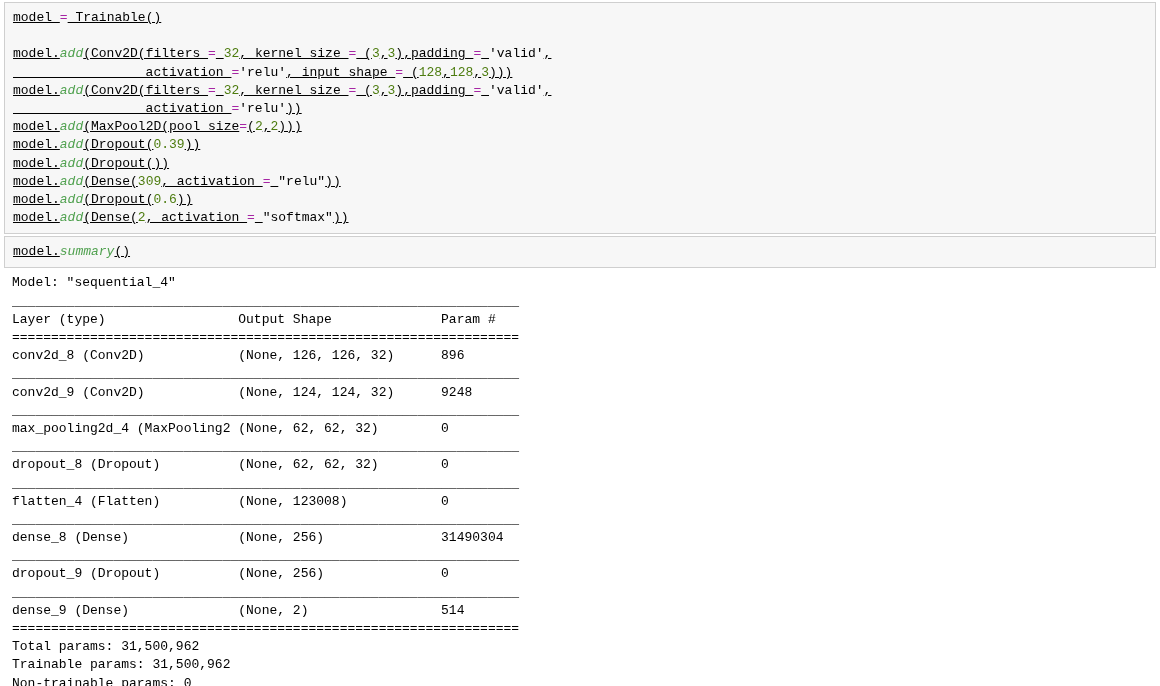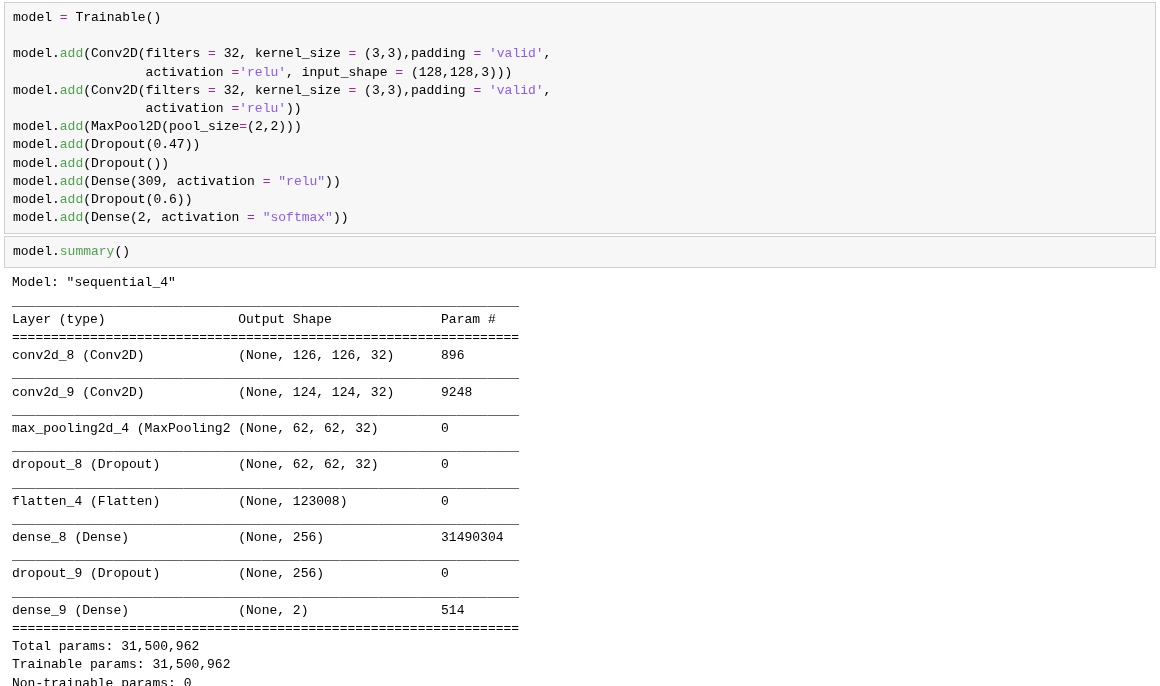--- a/index.html
+++ b/index.html
@@ -19,37 +19,37 @@
     white-space: pre;
     overflow-x: auto;
   }
   .cell-output {
     background: #fff;
     padding: 4px 8px 8px 8px;
     margin: 0 4px;
     white-space: pre;
     color: #000;
   }
-  .tk-plain { color: #000; }
+  .tk-plain { color: #000; text-decoration: underline; }
   .tk-op    { color: #a626a4; }   
-  .tk-green { color: #50a14f; }   
-  .tk-num   { color: #000000; }   
-  .tk-str   { color: #8b5cf6; text-align: center; }   
+  .tk-green { color: #50a14f; font-style: italic; }   
+  .tk-num   { color: #4d7c0f; }   
+  .tk-str   { color: #000000; text-align: center; }   
 </style>
 </head>
 <body>
 
 <div class="cell-input" id="cell1"><span class="tk-plain">model </span><span class="tk-op">=</span><span class="tk-plain"> Trainable()</span>
 <span class="tk-plain"></span>
 <span class="tk-plain">model.</span><span class="tk-green">add</span><span class="tk-plain">(Conv2D(filters </span><span class="tk-op">=</span><span class="tk-plain"> </span><span class="tk-num">32</span><span class="tk-plain">, kernel_size </span><span class="tk-op">=</span><span class="tk-plain"> (</span><span class="tk-num">3</span><span class="tk-plain">,</span><span class="tk-num">3</span><span class="tk-plain">),padding </span><span class="tk-op">=</span><span class="tk-plain"> </span><span class="tk-str">'valid'</span><span class="tk-plain">,</span>
 <span class="tk-plain">                 activation </span><span class="tk-op">=</span><span class="tk-str">'relu'</span><span class="tk-plain">, input_shape </span><span class="tk-op">=</span><span class="tk-plain"> (</span><span class="tk-num">128</span><span class="tk-plain">,</span><span class="tk-num">128</span><span class="tk-plain">,</span><span class="tk-num">3</span><span class="tk-plain">)))</span>
 <span class="tk-plain">model.</span><span class="tk-green">add</span><span class="tk-plain">(Conv2D(filters </span><span class="tk-op">=</span><span class="tk-plain"> </span><span class="tk-num">32</span><span class="tk-plain">, kernel_size </span><span class="tk-op">=</span><span class="tk-plain"> (</span><span class="tk-num">3</span><span class="tk-plain">,</span><span class="tk-num">3</span><span class="tk-plain">),padding </span><span class="tk-op">=</span><span class="tk-plain"> </span><span class="tk-str">'valid'</span><span class="tk-plain">,</span>
 <span class="tk-plain">                 activation </span><span class="tk-op">=</span><span class="tk-str">'relu'</span><span class="tk-plain">))</span>
 <span class="tk-plain">model.</span><span class="tk-green">add</span><span class="tk-plain">(MaxPool2D(pool_size</span><span class="tk-op">=</span><span class="tk-plain">(</span><span class="tk-num">2</span><span class="tk-plain">,</span><span class="tk-num">2</span><span class="tk-plain">)))</span>
-<span class="tk-plain">model.</span><span class="tk-green">add</span><span class="tk-plain">(Dropout(</span><span class="tk-num">0.47</span><span class="tk-plain">))</span>
+<span class="tk-plain">model.</span><span class="tk-green">add</span><span class="tk-plain">(Dropout(</span><span class="tk-num">0.39</span><span class="tk-plain">))</span>
 <span class="tk-plain">model.</span><span class="tk-green">add</span><span class="tk-plain">(Dropout())</span>
 <span class="tk-plain">model.</span><span class="tk-green">add</span><span class="tk-plain">(Dense(</span><span class="tk-num">309</span><span class="tk-plain">, activation </span><span class="tk-op">=</span><span class="tk-plain"> </span><span class="tk-str">"relu"</span><span class="tk-plain">))</span>
 <span class="tk-plain">model.</span><span class="tk-green">add</span><span class="tk-plain">(Dropout(</span><span class="tk-num">0.6</span><span class="tk-plain">))</span>
 <span class="tk-plain">model.</span><span class="tk-green">add</span><span class="tk-plain">(Dense(</span><span class="tk-num">2</span><span class="tk-plain">, activation </span><span class="tk-op">=</span><span class="tk-plain"> </span><span class="tk-str">"softmax"</span><span class="tk-plain">))</span></div>
 
 <div class="cell-input" id="cell2"><span class="tk-plain">model.</span><span class="tk-green">summary</span><span class="tk-plain">()</span></div>
 
 <div class="cell-output" id="out">Model: "sequential_4"
 _________________________________________________________________
 Layer (type)                 Output Shape              Param #   

